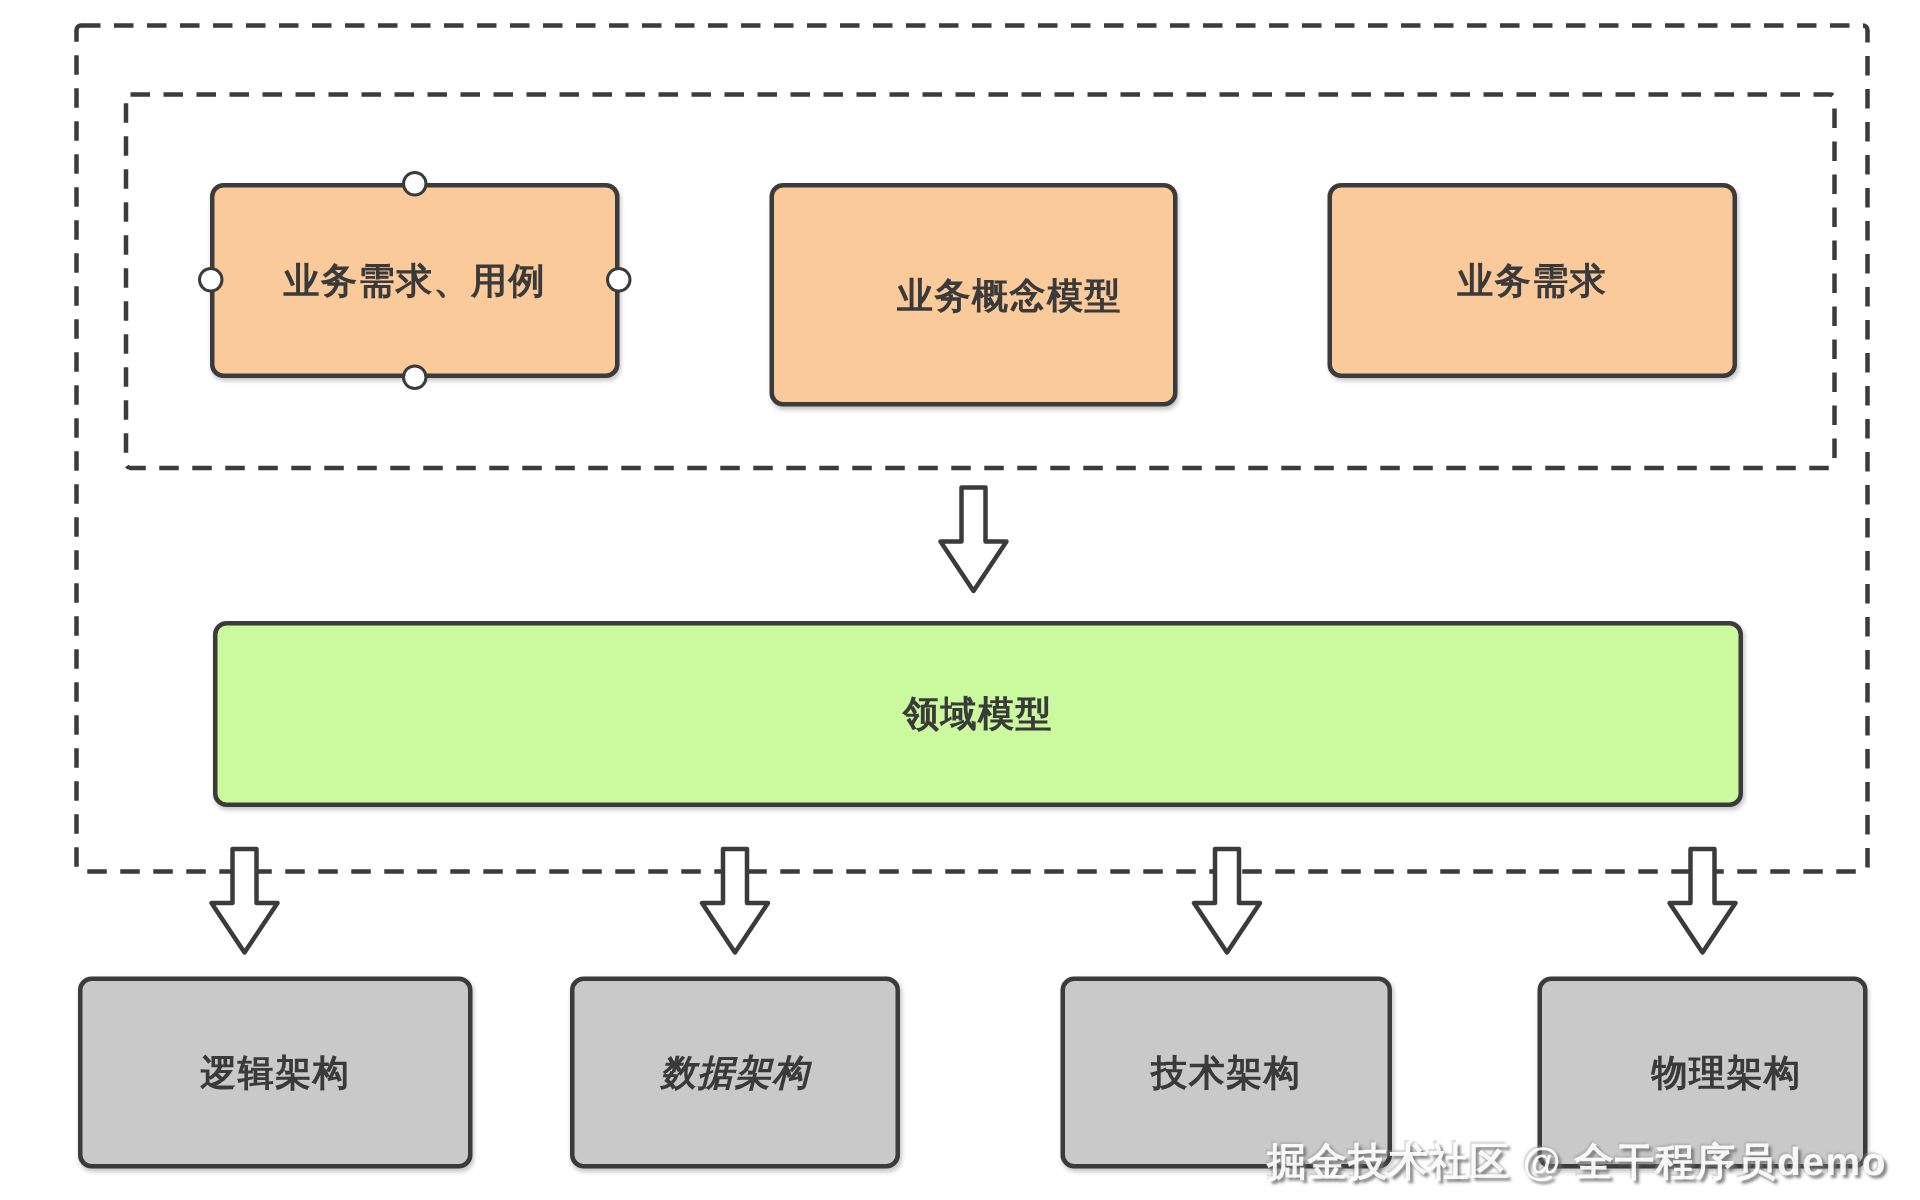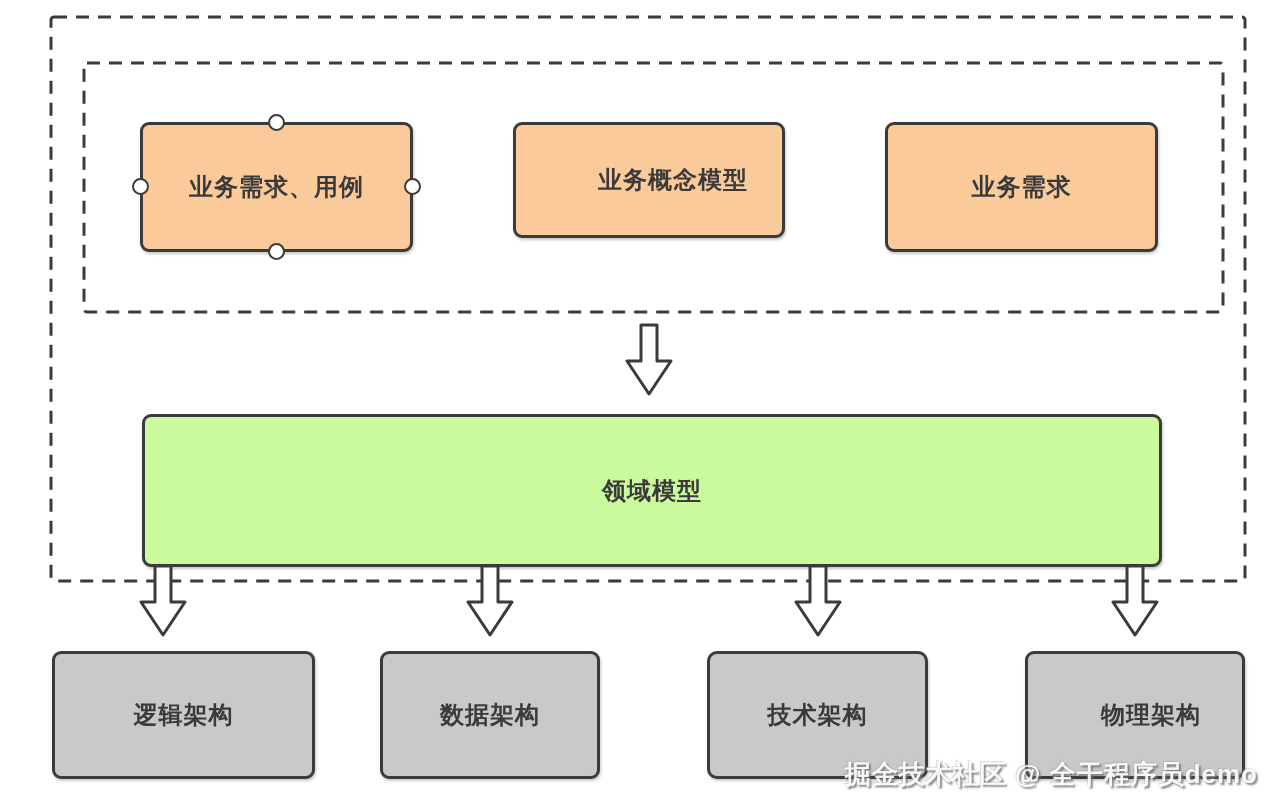--- a/index.html
+++ b/index.html
@@ -52,56 +52,56 @@
   </svg>
 
   <div class="node orange" style="left:140px;top:122px;width:273px;height:130px;">
     <span class="handle h-top"></span>
     <span class="handle h-bottom"></span>
     <span class="handle h-left"></span>
     <span class="handle h-right"></span>
     <span class="label">业务需求、用例</span>
   </div>
 
-  <div class="node orange" style="left:513px;top:122px;width:272px;height:116px;padding-left:48px;">
+  <div class="node orange" style="left:513px;top:122px;width:272px;height:149px;padding-left:48px;">
     <span class="label">业务概念模型</span>
   </div>
 
   <div class="node orange" style="left:885px;top:122px;width:273px;height:130px;">
     <span class="label">业务需求</span>
   </div>
 
   <svg class="arrow" style="left:625px;top:323px;" width="48" height="74" viewBox="0 0 48 74">
     <polygon points="16,2 32,2 32,38 46,38 24,71 2,38 16,38" fill="#ffffff" stroke="#3b3b3b" stroke-width="3" stroke-linejoin="round"></polygon>
   </svg>
 
-  <div class="node green" style="left:142px;top:414px;width:1020px;height:153px;">
+  <div class="node green" style="left:142px;top:414px;width:1020px;height:124px;">
     <span class="label">领域模型</span>
   </div>
 
   <svg class="arrow" style="left:139px;top:564px;" width="48" height="74" viewBox="0 0 48 74">
     <polygon points="16,2 32,2 32,38 46,38 24,71 2,38 16,38" fill="#ffffff" stroke="#3b3b3b" stroke-width="3" stroke-linejoin="round"></polygon>
   </svg>
   <svg class="arrow" style="left:466px;top:564px;" width="48" height="74" viewBox="0 0 48 74">
     <polygon points="16,2 32,2 32,38 46,38 24,71 2,38 16,38" fill="#ffffff" stroke="#3b3b3b" stroke-width="3" stroke-linejoin="round"></polygon>
   </svg>
   <svg class="arrow" style="left:794px;top:564px;" width="48" height="74" viewBox="0 0 48 74">
     <polygon points="16,2 32,2 32,38 46,38 24,71 2,38 16,38" fill="#ffffff" stroke="#3b3b3b" stroke-width="3" stroke-linejoin="round"></polygon>
   </svg>
   <svg class="arrow" style="left:1111px;top:564px;" width="48" height="74" viewBox="0 0 48 74">
     <polygon points="16,2 32,2 32,38 46,38 24,71 2,38 16,38" fill="#ffffff" stroke="#3b3b3b" stroke-width="3" stroke-linejoin="round"></polygon>
   </svg>
 
   <div class="node gray" style="left:52px;top:651px;width:263px;height:128px;">
     <span class="label">逻辑架构</span>
   </div>
-  <div class="node gray" style="left:380px;top:651px;width:220px;height:128px;">
+  <div class="node gray" style="left:380px;top:651px;width:220px;height:128px;font-style:italic;">
     <span class="label">数据架构</span>
   </div>
-  <div class="node gray" style="left:707px;top:651px;width:221px;height:128px;border-radius:10px;">
+  <div class="node gray" style="left:707px;top:651px;width:221px;height:128px;">
     <span class="label">技术架构</span>
   </div>
   <div class="node gray" style="left:1025px;top:651px;width:220px;height:128px;padding-left:32px;">
     <span class="label">物理架构</span>
   </div>
 
   <div class="watermark">掘金技术社区 @ 全干程序员demo</div>
 
 </div>
 

